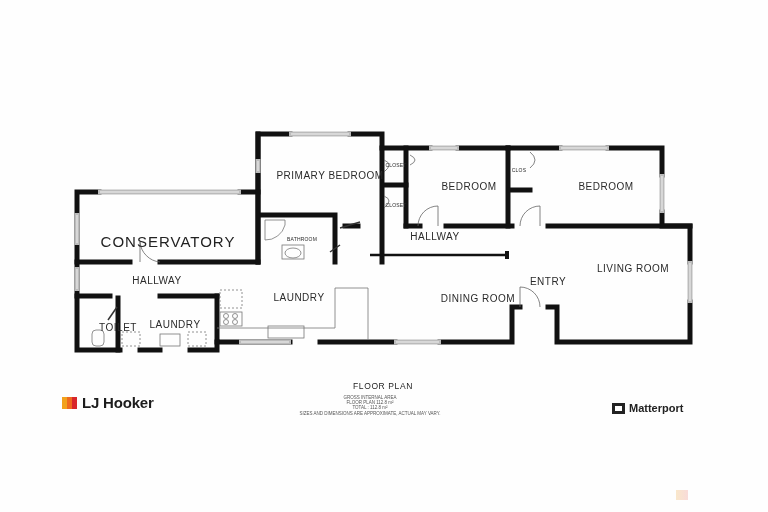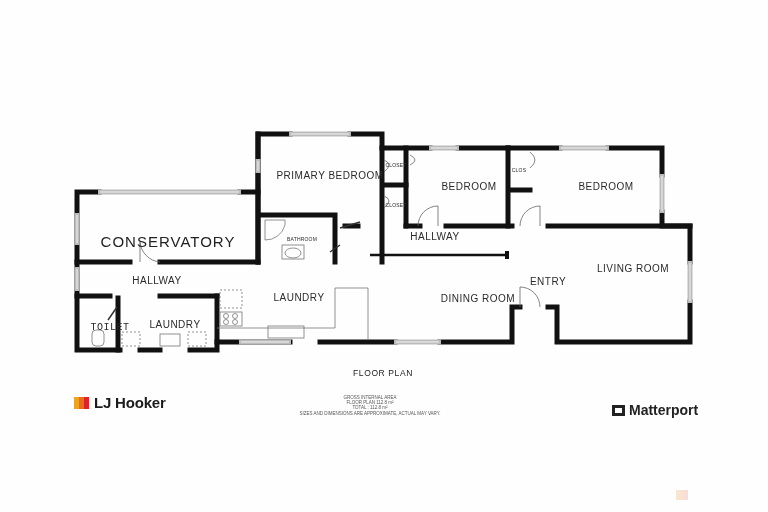--- a/index.html
+++ b/index.html
@@ -2,30 +2,30 @@
 <html><head>
 <meta charset="utf-8">
 <style>
   html, body { margin:0; padding:0; background:#fefefe; }
   body { width:768px; height:512px; position:relative; overflow:hidden; font-family:"Liberation Sans", sans-serif; }
   svg.plan { position:absolute; left:0; top:0; }
   .lbl { position:absolute; color:#2a2a2a; white-space:nowrap; letter-spacing:0.5px; transform:translate(-50%,-50%); }
   .lbl.big { font-size:15px; letter-spacing:1px; color:#222; }
   .lbl.md { font-size:10px;padding-left:20px; }
   .lbl.sm { font-size:5px; letter-spacing:0.2px; }
-  .title { position:absolute; left:383px; top:368px; transform:translateX(-50%); font-size:8.5px; letter-spacing:0.6px; color:#222; }
+  .title { position:absolute; left:383px; top:381px; transform:translateX(-50%); font-size:8.5px; letter-spacing:0.6px; color:#222; }
   .area { position:absolute; left:370px; top:395px; transform:translateX(-50%); text-align:center; font-size:4.5px; line-height:5.2px; color:#555; }
-  .brand-left { position:absolute; left:62px; top:394px; display:flex; align-items:center; gap:5px;margin-left:12px; }
+  .brand-left { position:absolute; left:62px; top:394px; display:flex; align-items:center; gap:5px; }
   .brand-left .mark { display:flex; }
   .brand-left .mark span { width:5px; height:12px; display:block; }
   .brand-left .name { font-size:15px; font-weight:bold; color:#1c1c1c; letter-spacing:-0.2px; }
   .brand-right { position:absolute; left:612px; top:402px; display:flex; align-items:center; gap:4px; }
   .brand-right .mark { width:13px; height:11px; background:#222; position:relative; }
   .brand-right .mark::after { content:""; position:absolute; left:3px; top:3px; width:7px; height:5px; background:#fff; }
-  .brand-right .name { font-size:14px; font-weight:bold; color:#222; }
+  .brand-right .name { font-size:11px; font-weight:bold; color:#222; }
   .wm { position:absolute; left:676px; top:490px; width:12px; height:10px; background:linear-gradient(90deg,#f6d8a8,#f5c4c0); opacity:0.6; }
 </style>
 </head>
 <body>
 
 <svg class="plan" width="768" height="512" viewBox="0 0 768 512">
   <g fill="none" stroke="#111" stroke-width="5" stroke-linecap="square">
 
     <path d="M99 192 H77 V350 H120"></path>
     <path d="M240 192 H258"></path>
@@ -119,21 +119,21 @@
     <div class="lbl sm" style="left: 302px; top: 239px;">BATHROOM</div>
     <div class="lbl sm" style="left: 396px; top: 165px;">CLOSET</div>
     <div class="lbl sm" style="left: 396px; top: 205px;">CLOSET</div>
     <div class="lbl md" style="left: 459px; top: 186px;">BEDROOM</div>
     <div class="lbl sm" style="left: 519px; top: 170px;">CLOS</div>
     <div class="lbl md" style="left: 596px; top: 186px;">BEDROOM</div>
     <div class="lbl md" style="left: 425px; top: 236px;">HALLWAY</div>
     <div class="lbl md" style="left: 147px; top: 280px;">HALLWAY</div>
     <div class="lbl md" style="left: 289px; top: 297px;">LAUNDRY</div>
     <div class="lbl md" style="left: 165px; top: 324px;">LAUNDRY</div>
-    <div class="lbl md" style="left: 100px; top: 327px; font-family: Liberation Mono, monospace;">TOILET</div>
+    <div class="lbl md" style="left: 108px; top: 327px;">TOILET</div>
     <div class="lbl md" style="left: 468px; top: 298px;">DINING ROOM</div>
     <div class="lbl md" style="left: 538px; top: 281px; text-align: center;">ENTRY</div>
     <div class="lbl md" style="left: 623px; top: 268px;">LIVING ROOM</div>
   </div>
 
 <div class="title">FLOOR PLAN</div>
 
 <div class="area">
   <div>GROSS INTERNAL AREA</div>
   <div>FLOOR PLAN 112.8 m²</div>

